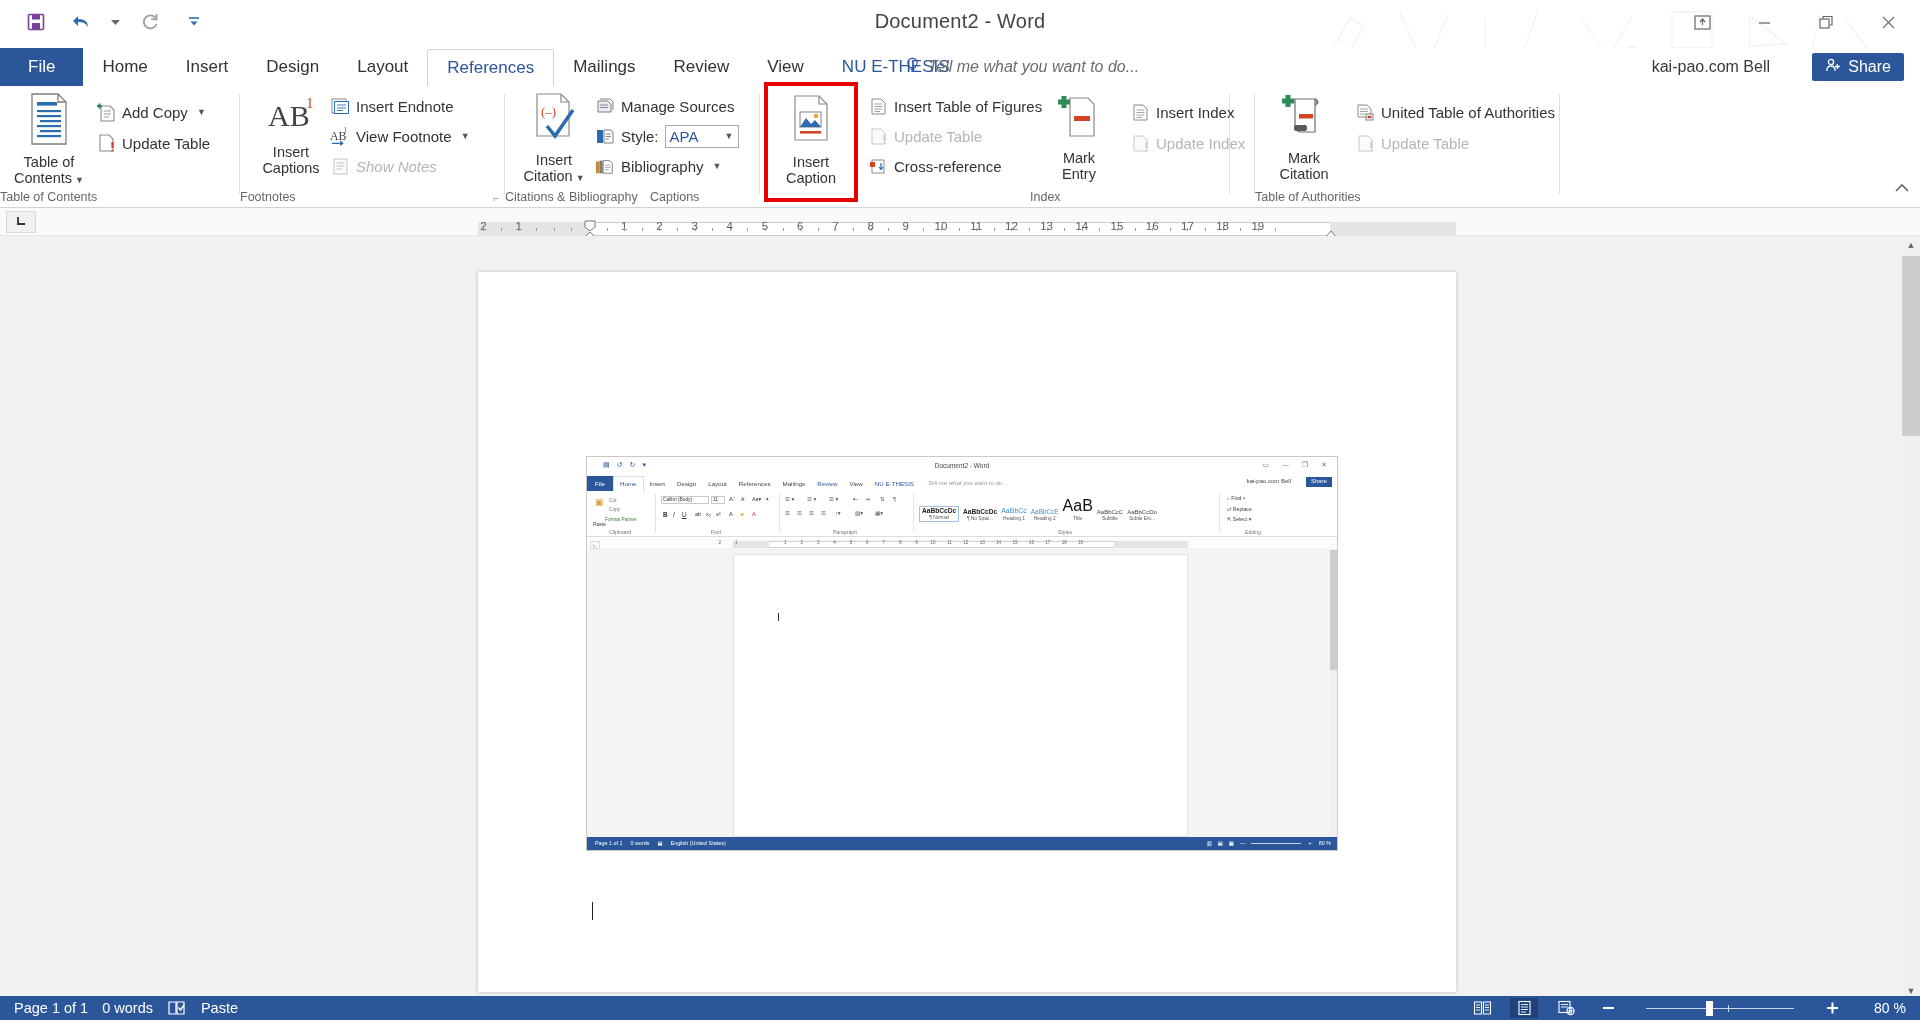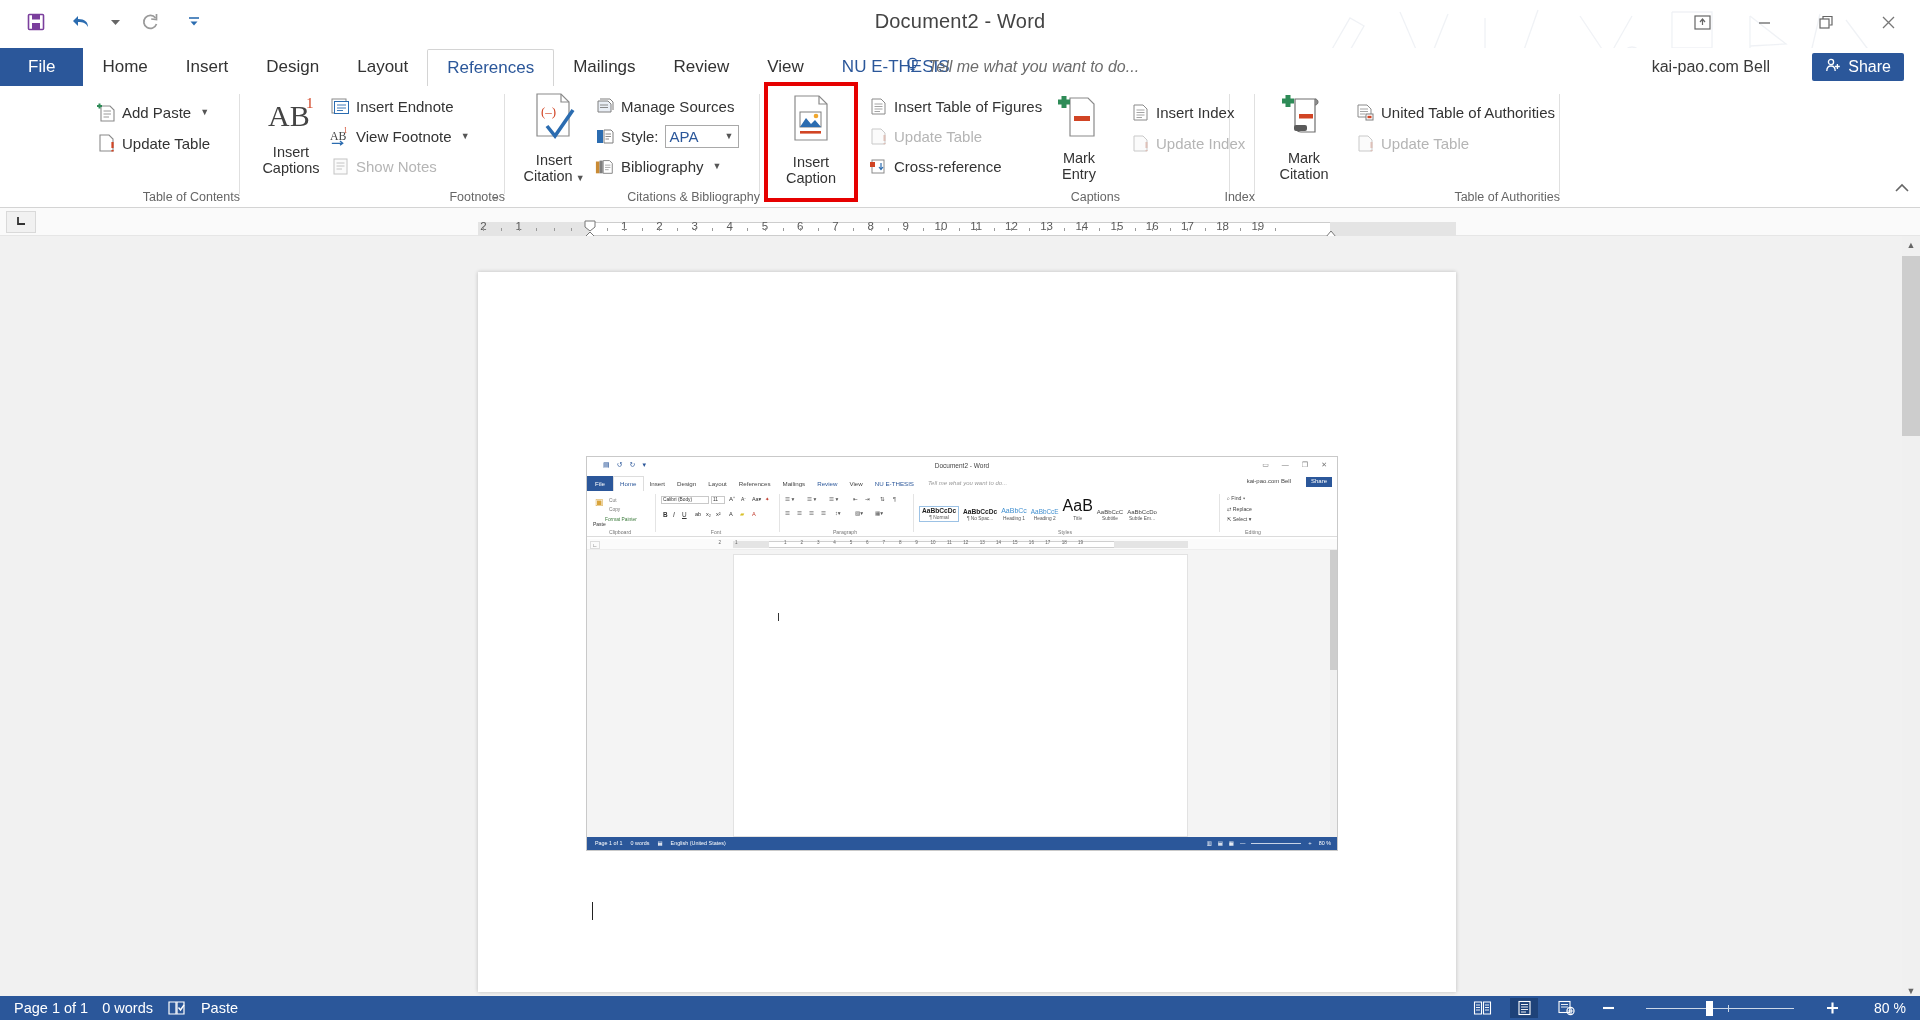--- a/index.html
+++ b/index.html
@@ -60,21 +60,21 @@
     padding:0 13px; font-size:16px; border-radius:2px; cursor:pointer;
   }
 
   
   .ribbon {
     position:absolute; top:86px; left:0; width:1920px; height:122px;
     background:#ffffff; border-bottom:1px solid #d4d4d4;
   }
   .rgroup { position:absolute; top:0; height:122px; }
   .rgroup .glabel {
-    position:absolute; bottom:4px; left:0; width:100%; text-align:right;
+    position:absolute; bottom:4px; left:0; width:100%; text-align:left;
     font-size:12.5px; color:#666;
   }
   .rgroup .gsep { position:absolute; top:8px; right:0; width:1px; height:100px; background:#e0e0e0; }
   .rgroup .dlg { position:absolute; bottom:4px; right:6px; font-size:10px; color:#888; }
 
   .bigbtn {
     position:absolute; display:flex; flex-direction:column; align-items:center;
     width:86px; cursor:pointer; top:6px;
   }
   .bigbtn .lbl { font-size:14.5px; color:#333; text-align:center; line-height:16px; margin-top:4px; }
@@ -309,29 +309,48 @@
           <path d="M12.4 7 L12.4 12 M10 9.5 L14.8 9.5" stroke="#fff" stroke-width="1.3"></path>
         </svg>
     </span>
     <span>Share</span>
   </div>
 </div>
 
 <div class="ribbon">
 
   <div class="rgroup" style="left:0; width:240px;">
+    <div class="bigbtn" style="left:6px;">
+      <span>
+        <svg width="46" height="54" viewBox="0 0 46 54">
+            <path d="M6 2 H32 L40 10 V52 H6 Z" fill="#fff" stroke="#7e7e7e" stroke-width="1.3"></path>
+            <path d="M32 2 V10 H40" fill="none" stroke="#7e7e7e" stroke-width="1.3"></path>
+            <rect x="11" y="10" width="20" height="3.6" fill="#2b6cb0"></rect>
+            <rect x="11" y="18" width="24" height="2.2" fill="#2b6cb0"></rect>
+            <rect x="11" y="23" width="24" height="2.2" fill="#2b6cb0"></rect>
+            <rect x="14" y="28" width="21" height="2.2" fill="#2b6cb0"></rect>
+            <rect x="11" y="33" width="24" height="2.2" fill="#2b6cb0"></rect>
+            <rect x="14" y="38" width="21" height="2.2" fill="#2b6cb0"></rect>
+            <rect x="11" y="43" width="24" height="2.2" fill="#2b6cb0"></rect>
+          </svg>
+      </span>
+      <span class="lbl">
+        <span>Table of</span><br>
+        <span>Contents</span><span class="caret">▼</span>
+      </span>
+    </div>
     <div class="smallbtn" style="left:96px; top:14px;">
       <span class="ic">
         <svg width="19" height="20" viewBox="0 0 19 20">
             <path d="M4 4 H13 L17 8 V19 H4 Z" fill="#fff" stroke="#8a8a8a" stroke-width="1.1"></path>
             <path d="M6.5 9 H14 M6.5 12 H14 M6.5 15 H12" stroke="#9a9a9a" stroke-width="1"></path>
             <path d="M2.5 1.5 L2.5 6.5 M0 4 L5 4" stroke="#2e8b57" stroke-width="2"></path>
           </svg>
       </span>
-      <span>Add Paste</span>
+      <span>Add Copy</span>
       <span class="caret">▼</span>
     </div>
     <div class="smallbtn" style="left:96px; top:45px;">
       <span class="ic">
         <svg width="19" height="20" viewBox="0 0 19 20">
             <path d="M3 2 H12 L16 6 V18 H3 Z" fill="#fff" stroke="#8a8a8a" stroke-width="1.1"></path>
             <path d="M15.5 9 L15.5 15 M15.5 17 L15.5 18.4" stroke="#d14424" stroke-width="2.2"></path>
           </svg>
       </span>
       <span>Update Table</span>
@@ -367,21 +386,21 @@
       <span class="ic">
         <svg width="22" height="19" viewBox="0 0 22 19">
             <text x="0" y="13" font-family="Liberation Serif, serif" font-size="13" fill="#444">AB</text>
             <text x="15" y="6" font-family="Liberation Serif, serif" font-size="8" fill="#d14424">1</text>
             <path d="M2 17 L14 17 M11 14.5 L14 17 L11 19" stroke="#2b6cb0" stroke-width="1.4" fill="none"></path>
           </svg>
       </span>
       <span>View Footnote</span>
       <span class="caret">▼</span>
     </div>
-    <div class="smallbtn dis" style="left:90px; top:68px;">
+    <div class="smallbtn dis" style="left:90px; top:68px;font-style:italic;">
       <span class="ic">
         <svg width="19" height="19" viewBox="0 0 19 19">
             <rect x="3" y="2" width="13" height="15" fill="#fbfbfb" stroke="#c4c4c4" stroke-width="1"></rect>
             <path d="M5.5 6 H13.5 M5.5 9 H13.5 M5.5 12 H11" stroke="#c4c4c4" stroke-width="1"></path>
           </svg>
       </span>
       <span>Show Notes</span>
     </div>
     <div class="glabel">Footnotes</div>
     <div class="dlg">⌐</div>

